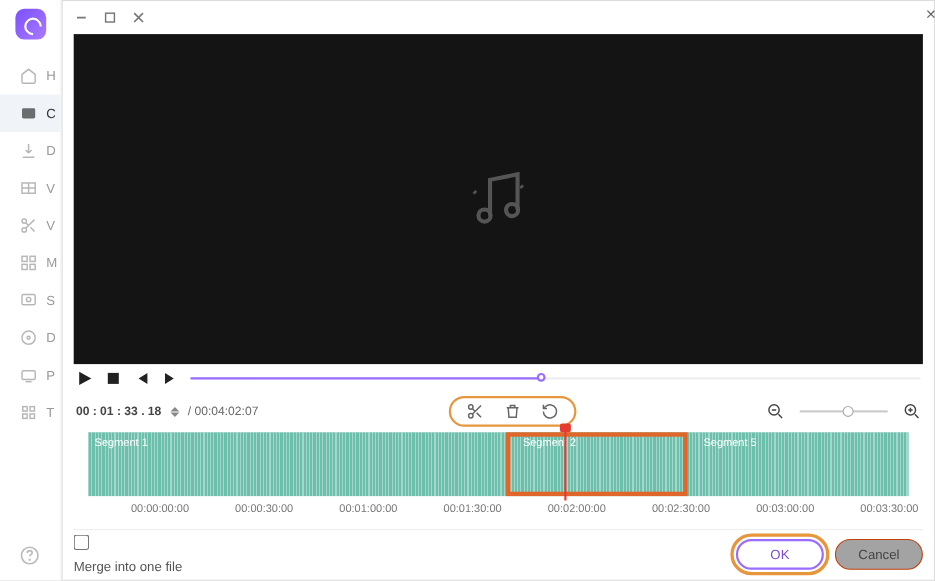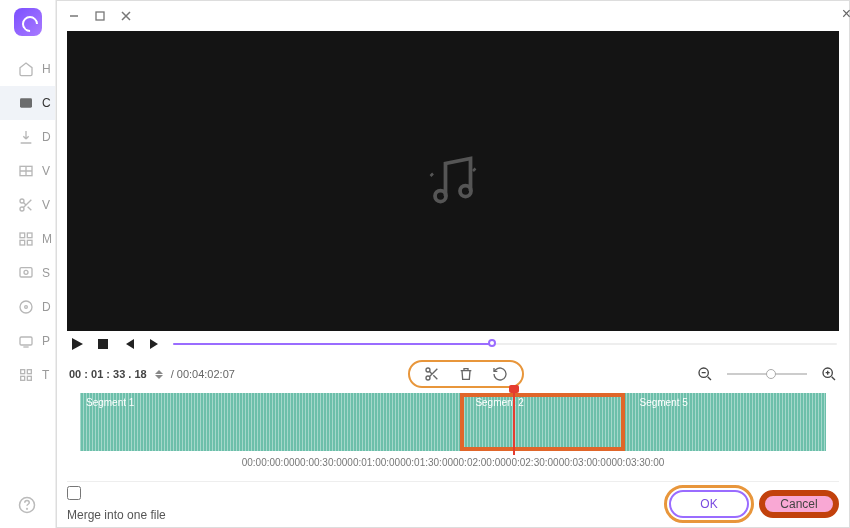--- a/index.html
+++ b/index.html
@@ -43,29 +43,29 @@
 .zoom-thumb { position:absolute; left:55%; top:-4px; width:10px; height:10px; background:#fff; border:1px solid #aaa; border-radius:50%; margin-left:-5px; }
 
 .wave-wrap { position:relative; margin:2px 23px 0; height:58px; }
 .waveform { position:absolute; left:0; right:0; top:0; bottom:0; background:#6cbfaa; overflow:hidden; }
 .waveform::before { content:""; position:absolute; inset:0; background:repeating-linear-gradient(90deg,rgba(255,255,255,.7) 0 1px,transparent 1px 3px); opacity:.55; }
 .seg-label { position:absolute; top:4px; font-size:10px; color:#fff; z-index:3; }
 .seg-box { position:absolute; top:0; bottom:0; border:4px solid #e0662a; z-index:2; }
 .playhead { position:absolute; top:-6px; bottom:-4px; width:2px; background:#e53c2f; z-index:4; }
 .playhead::before { content:""; position:absolute; top:-2px; left:-4px; width:10px; height:8px; background:#e53c2f; border-radius:2px; }
 
-.ruler { display:flex; justify-content:center; padding:6px 14px 0; font-size:10px; color:#777; }
+.ruler { display:flex; justify-content:space-between; padding:6px 14px 0; font-size:10px; color:#777;margin-left:48px; }
 
 .footer { position:absolute; left:10px; right:10px; bottom:10px; height:36px; display:flex; align-items:center; border-top:1px solid #eee; padding-top:8px; }
 .merge { display:flex; align-items:flex-start; gap:8px; font-size:12px; color:#555;flex-direction:column; }
 .merge input { width:14px; height:14px; }
 .actions { margin-left:auto; display:flex; gap:10px; }
 .btn { width:80px; height:28px; border-radius:16px; font-size:12px; cursor:pointer; display:flex; align-items:center; justify-content:center; }
 .btn-ok { background:#fff; border:2px solid #9a6cff; color:#7a4ae0; outline:3px solid #e8963b; outline-offset:2px; border-radius:18px; }
-.btn-cancel { background:#f9a8d4; border:6px solid #c2410c; color:#444; }
+.btn-cancel { background:#a3a3a3; border:1px solid #c2410c; color:#444; }
 .extra-close { position:absolute; right:-2px; top:4px; font-size:16px; color:#666; }
 </style>
 </head>
 <body>
 
 <div class="main-sidebar">
   <div class="logo"></div>
   <div class="side-item">
     <svg class="side-ico" viewBox="0 0 24 24" fill="none" stroke="currentColor" stroke-width="2">
         <path d="M3 10l9-7 9 7v10a2 2 0 0 1-2 2H5a2 2 0 0 1-2-2z"></path>

